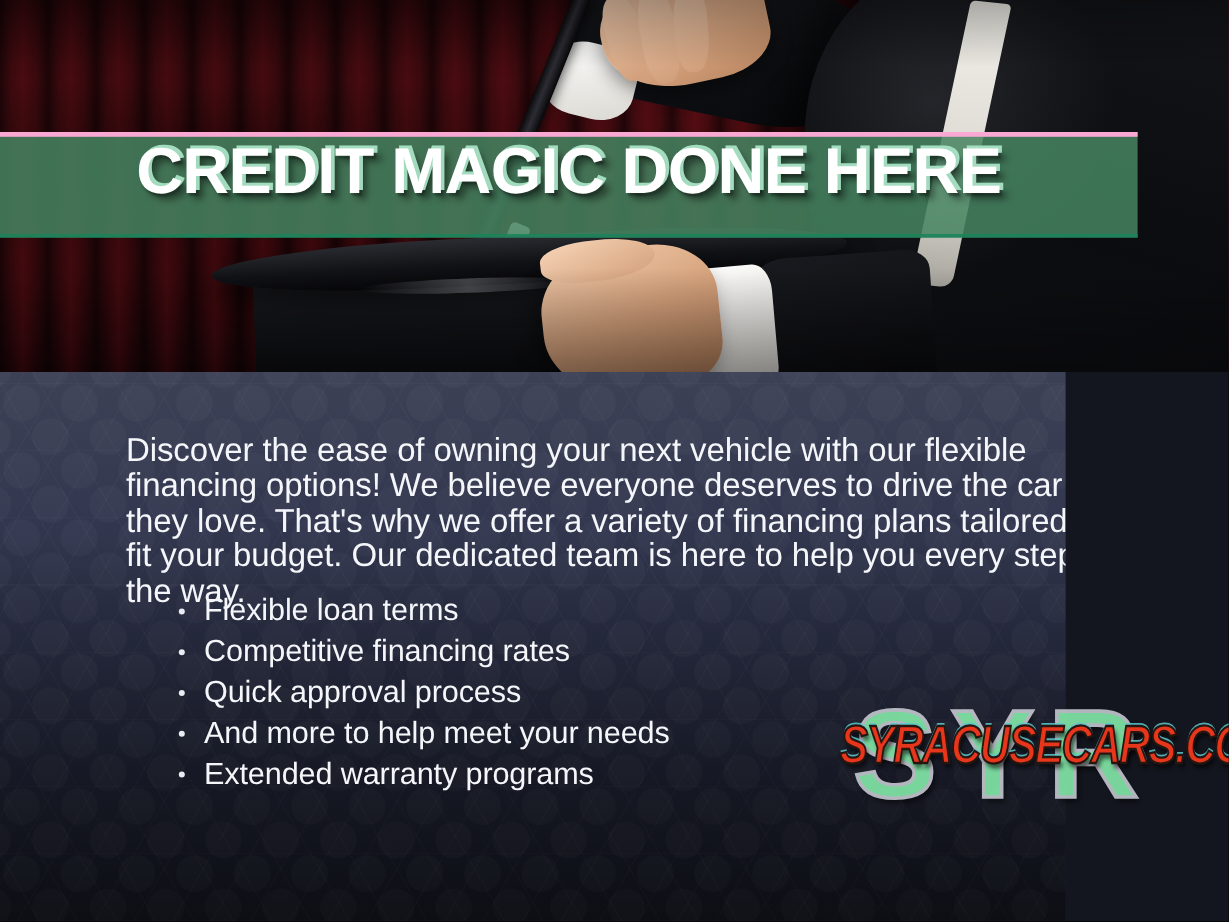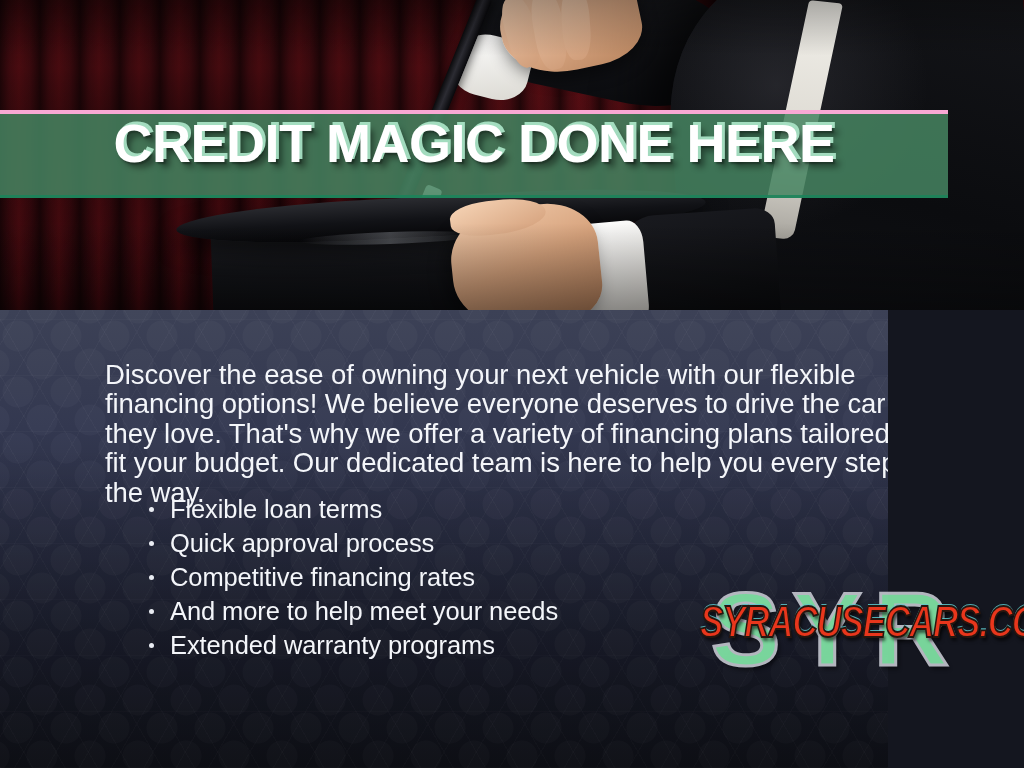--- a/index.html
+++ b/index.html
@@ -386,22 +386,22 @@
 
   <div class="content">
     <div class="hexes"></div>
     <div class="hexes2"></div>
     <div class="content-fade"></div>
 
     <p class="paragraph">Discover the ease of owning your next vehicle with our flexible financing options! We believe everyone deserves to drive the car they love. That's why we offer a variety of financing plans tailored to fit your budget. Our dedicated team is here to help you every step of the way.</p>
 
     <ul class="bullets">
       <li>Flexible loan terms</li>
+      <li>Competitive financing rates</li>
       <li>Quick approval process</li>
-      <li>Competitive financing rates</li>
       <li>And more to help meet your needs</li>
       <li>Extended warranty programs</li>
     </ul>
   </div>
 
   <div class="logo">
     <div class="logo-watermark">SYR</div>
     <div class="logo-wordmark">SYRACUSECARS.COM</div>
   </div>
 

